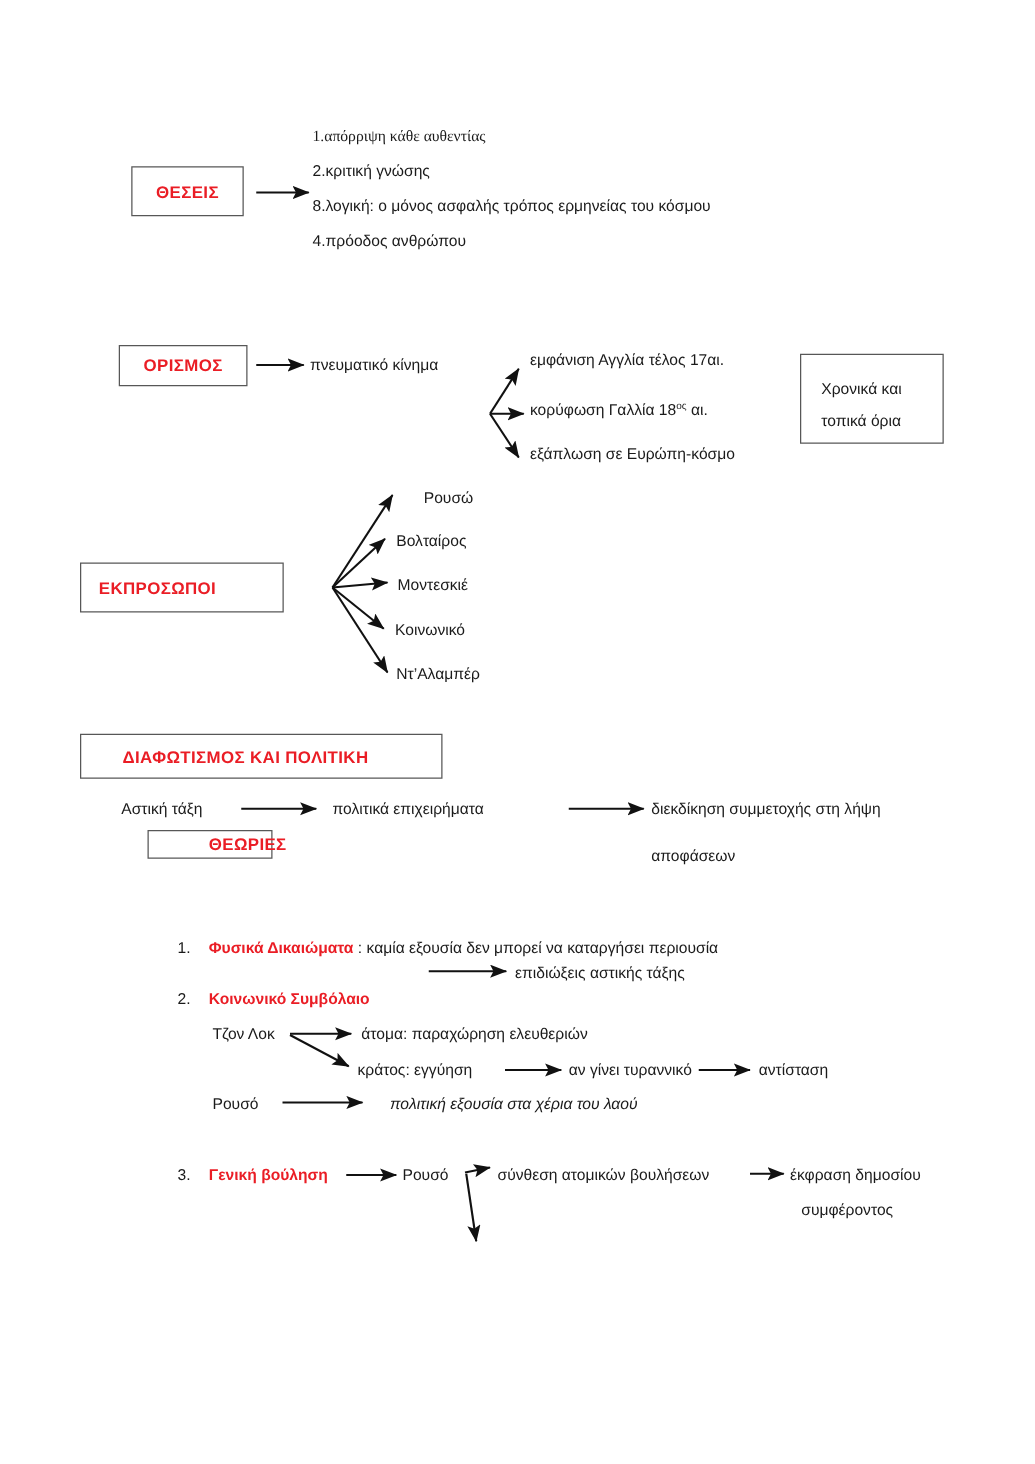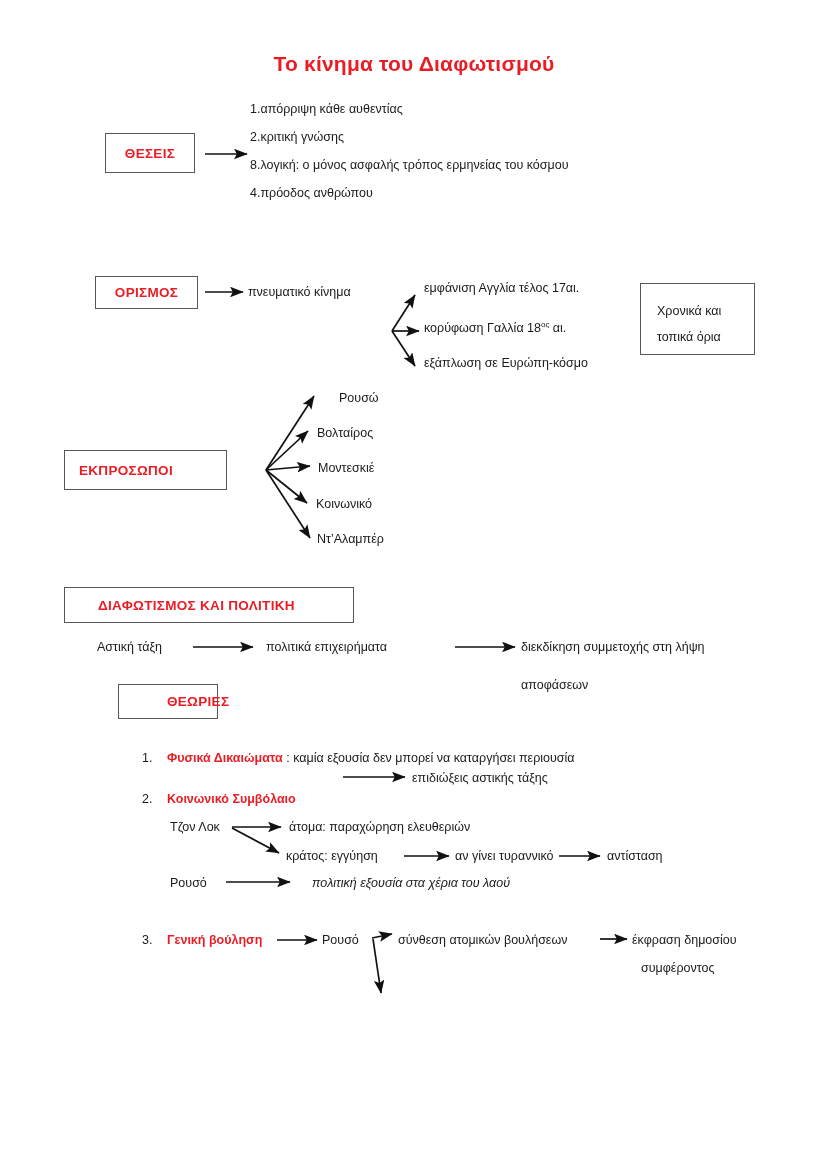--- a/index.html
+++ b/index.html
@@ -124,27 +124,26 @@
 
       <line x1="226" y1="882" x2="290" y2="882"></line>
 
       <line x1="277" y1="940" x2="317" y2="940"></line>
       <line x1="372" y1="938" x2="392" y2="934"></line>
       <line x1="373" y1="939" x2="381" y2="993"></line>
       <line x1="600" y1="939" x2="627" y2="939"></line>
     </g>
   </svg>
 
-  <div class="abs" id="title">Το κίνημα του Διαφωτισμού</div>
 
   <div class="abs redbox center" style="left:105px; top:133px; width:90px; height:40px;">
     <span>ΘΕΣΕΙΣ</span>
   </div>
 
-  <div class="abs txt" style="left:250px; top:102px;">1.απόρριψη κάθε αυθεντίας</div>
+  <div class="abs txt" style="left:250px; top:102px;font-family:Liberation Serif, serif;">1.απόρριψη κάθε αυθεντίας</div>
   <div class="abs txt" style="left:250px; top:130px;">2.κριτική γνώσης</div>
   <div class="abs txt" style="left:250px; top:158px;">8.λογική: ο μόνος ασφαλής τρόπος ερμηνείας του κόσμου</div>
   <div class="abs txt" style="left:250px; top:186px;">4.πρόοδος ανθρώπου</div>
 
   <div class="abs redbox center" style="left:95px; top:276px; width:103px; height:33px;">
     <span>ΟΡΙΣΜΟΣ</span>
   </div>
 
   <div class="abs txt" style="left:248px; top:285px;">πνευματικό κίνημα</div>
 
@@ -171,21 +170,21 @@
 
   <div class="abs redbox padleft" style="left:64px; top:587px; width:290px; height:36px;padding-left:33px;">
     <span>ΔΙΑΦΩΤΙΣΜΟΣ ΚΑΙ ΠΟΛΙΤΙΚΗ</span>
   </div>
 
   <div class="abs txt" style="left:97px; top:640px;">Αστική τάξη</div>
   <div class="abs txt" style="left:266px; top:640px;">πολιτικά επιχειρήματα</div>
   <div class="abs txt" style="left:521px; top:640px;">διεκδίκηση συμμετοχής στη λήψη</div>
   <div class="abs txt" style="left:521px; top:678px;">αποφάσεων</div>
 
-  <div class="abs redbox padleft" style="left:118px; top:684px; width:100px; height:35px;padding-left:48px;">
+  <div class="abs redbox padleft" style="left:118px; top:664px; width:100px; height:23px;padding-left:48px;">
     <span>ΘΕΩΡΙΕΣ</span>
   </div>
 
   <div class="abs num" style="left:142px; top:751px;">1.</div>
   <div class="abs txt" style="left:167px; top:751px;"><span class="red-inline">Φυσικά Δικαιώματα</span><span> : καμία εξουσία δεν μπορεί να καταργήσει περιουσία</span></div>
   <div class="abs txt" style="left:412px; top:771px;">επιδιώξεις  αστικής τάξης</div>
 
   <div class="abs num" style="left:142px; top:792px;">2.</div>
   <div class="abs txt" style="left:167px; top:792px;"><span class="red-inline">Κοινωνικό Συμβόλαιο</span></div>
 

